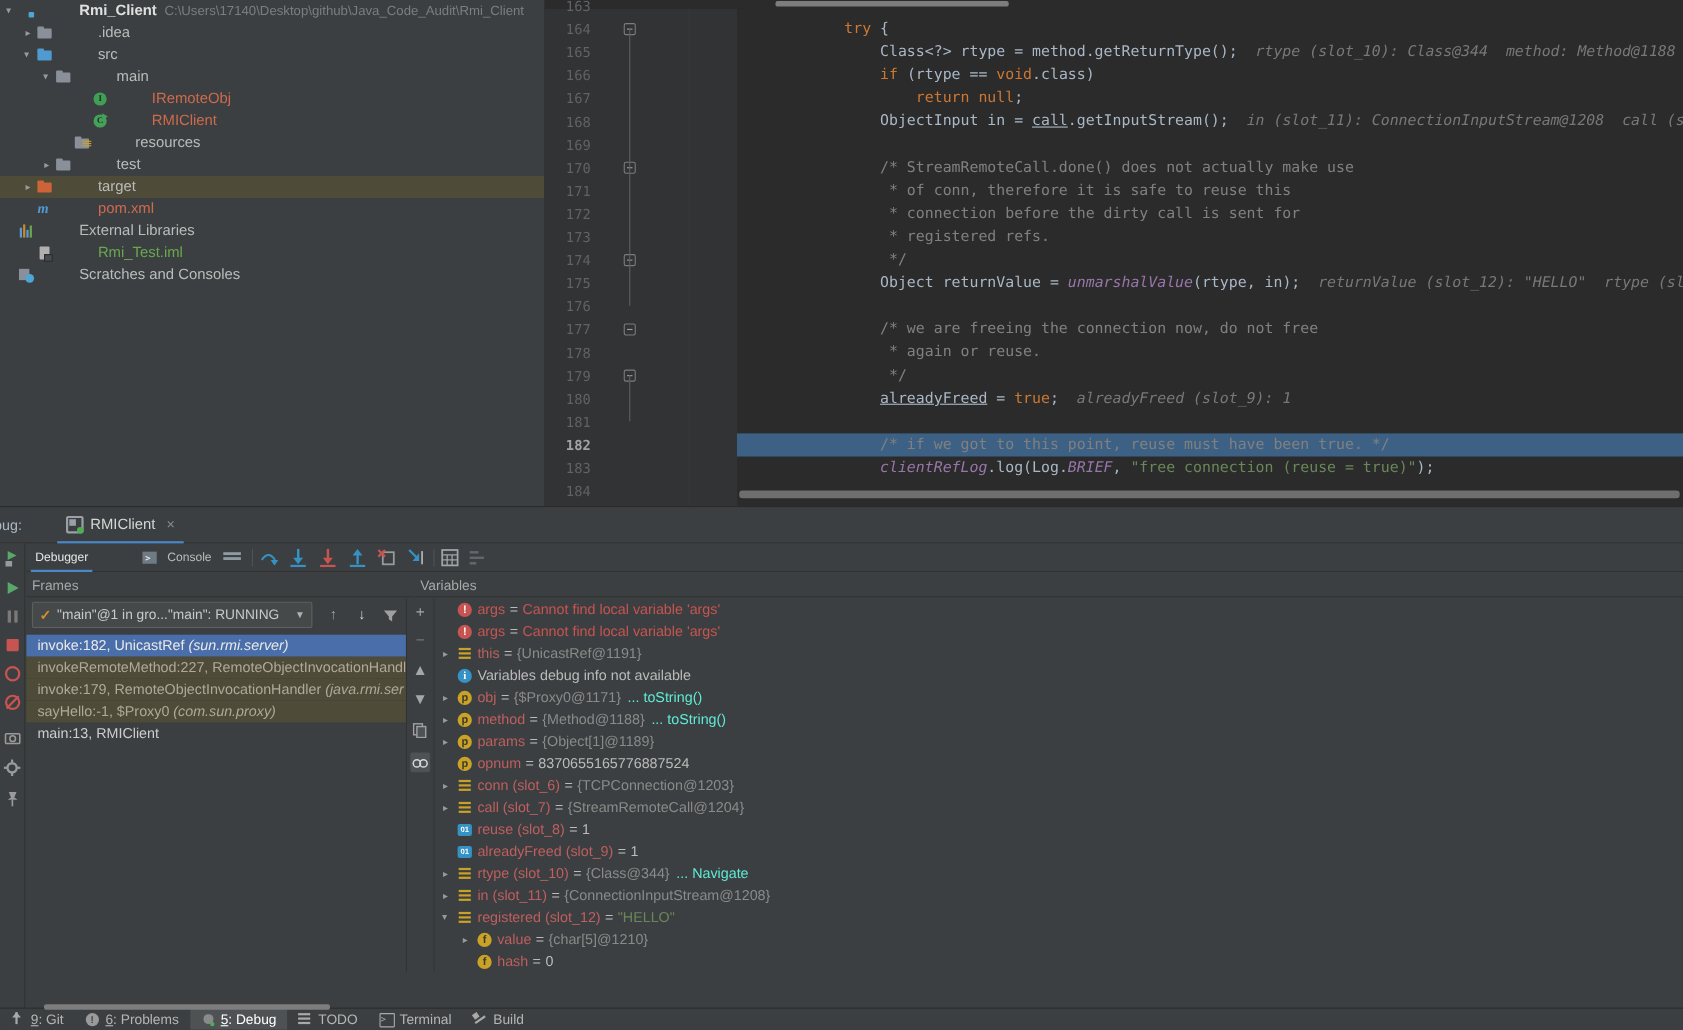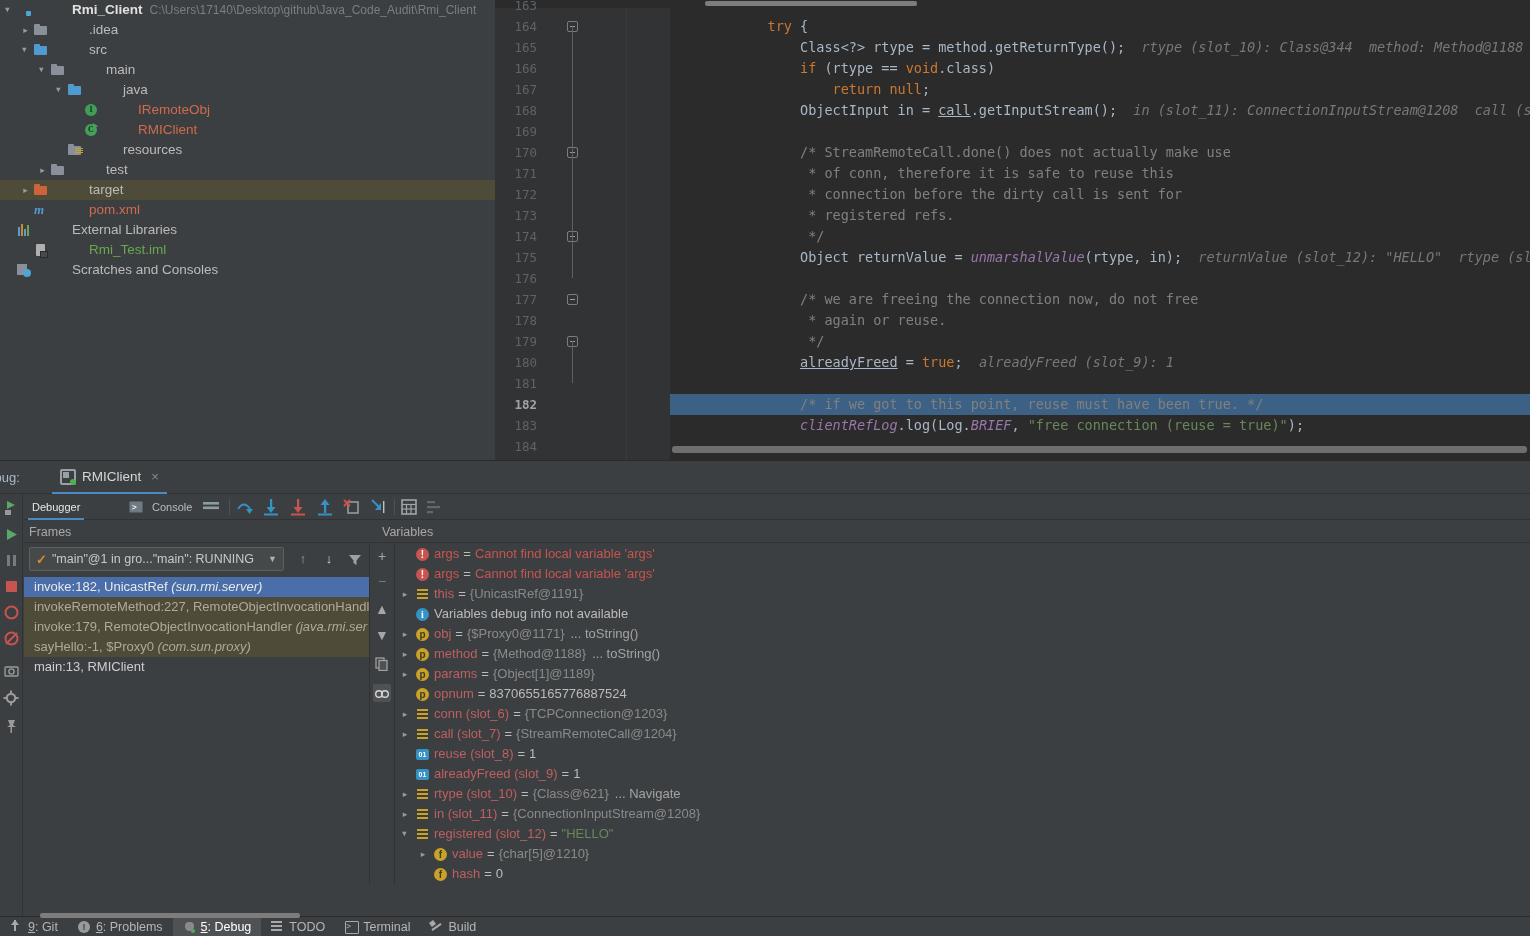--- a/index.html
+++ b/index.html
@@ -349,21 +349,21 @@
     content:"01"; position:absolute; left:2px; top:3px; width:13px; height:11px;
     line-height:11px; text-align:center; color:#fff; font-size:7px; font-weight:bold;
   }
   .vname { color:#bf5f5f; }
   .vname.err { color:#c75450; }
   .veq { color:#bbbbbb; margin:0 4px; }
   .vval { color:#8a8a8a; }
   .vval.errtxt { color:#c75450; }
   .vval.str { color:#6a8759; }
   .vval.num { color:#bbbbbb; }
-  .vlink { color:#a3a3a3; margin-left:6px; }
+  .vlink { color:#5eead4; margin-left:6px; }
   .vinfo { color:#bbbbbb; }
 
   
   #statusbar {
     position:absolute; left:0; bottom:0; width:1530px; height:20px;
     background:#3c3f41; border-top:1px solid #2b2b2b;
     display:flex; align-items:center;
   }
   .sb-item {
     display:flex; align-items:center; gap:5px; height:20px;
@@ -455,28 +455,20 @@
           <span class="ico folder folder-src"></span>
           <span class="tree-label ">src</span>
         </div>
         <div class="tree-row">
           <span style="display:inline-block;width:36px;flex:0 0 36px;"></span>
           <span class="arrow open">
             <span class="chev">▸</span>
           </span>
           <span class="ico folder"></span>
           <span class="tree-label ">main</span>
-        </div>
-        <div class="tree-row">
-          <span style="display:inline-block;width:53px;flex:0 0 53px;"></span>
-          <span class="arrow open">
-            <span class="chev">▸</span>
-          </span>
-          <span class="ico folder folder-src"></span>
-          <span class="tree-label ">java</span>
         </div>
         <div class="tree-row">
           <span style="display:inline-block;width:70px;flex:0 0 70px;"></span>
           <span class="arrow none">
             <span class="chev">▸</span>
           </span>
           <span class="ico iface">
             <span class="glyph">I</span>
           </span>
           <span class="tree-label red">IRemoteObj</span>
@@ -943,21 +935,21 @@
           <div class="var-row">
             <span style="display:inline-block;width:0px;flex:0 0 0px;"></span>
             <span class="var-arrow"><span class="chev">▸</span></span>
             <span class="vico obj">
               <i></i>
               <i></i>
               <i></i>
             </span>
             <span class="vname ">rtype (slot_10)</span>
             <span class="veq">=</span>
-            <span class="vval ">{Class@621}</span>
+            <span class="vval ">{Class@344}</span>
             <span class="vlink">... Navigate</span>
           </div>
           <div class="var-row">
             <span style="display:inline-block;width:0px;flex:0 0 0px;"></span>
             <span class="var-arrow"><span class="chev">▸</span></span>
             <span class="vico obj">
               <i></i>
               <i></i>
               <i></i>
             </span>

